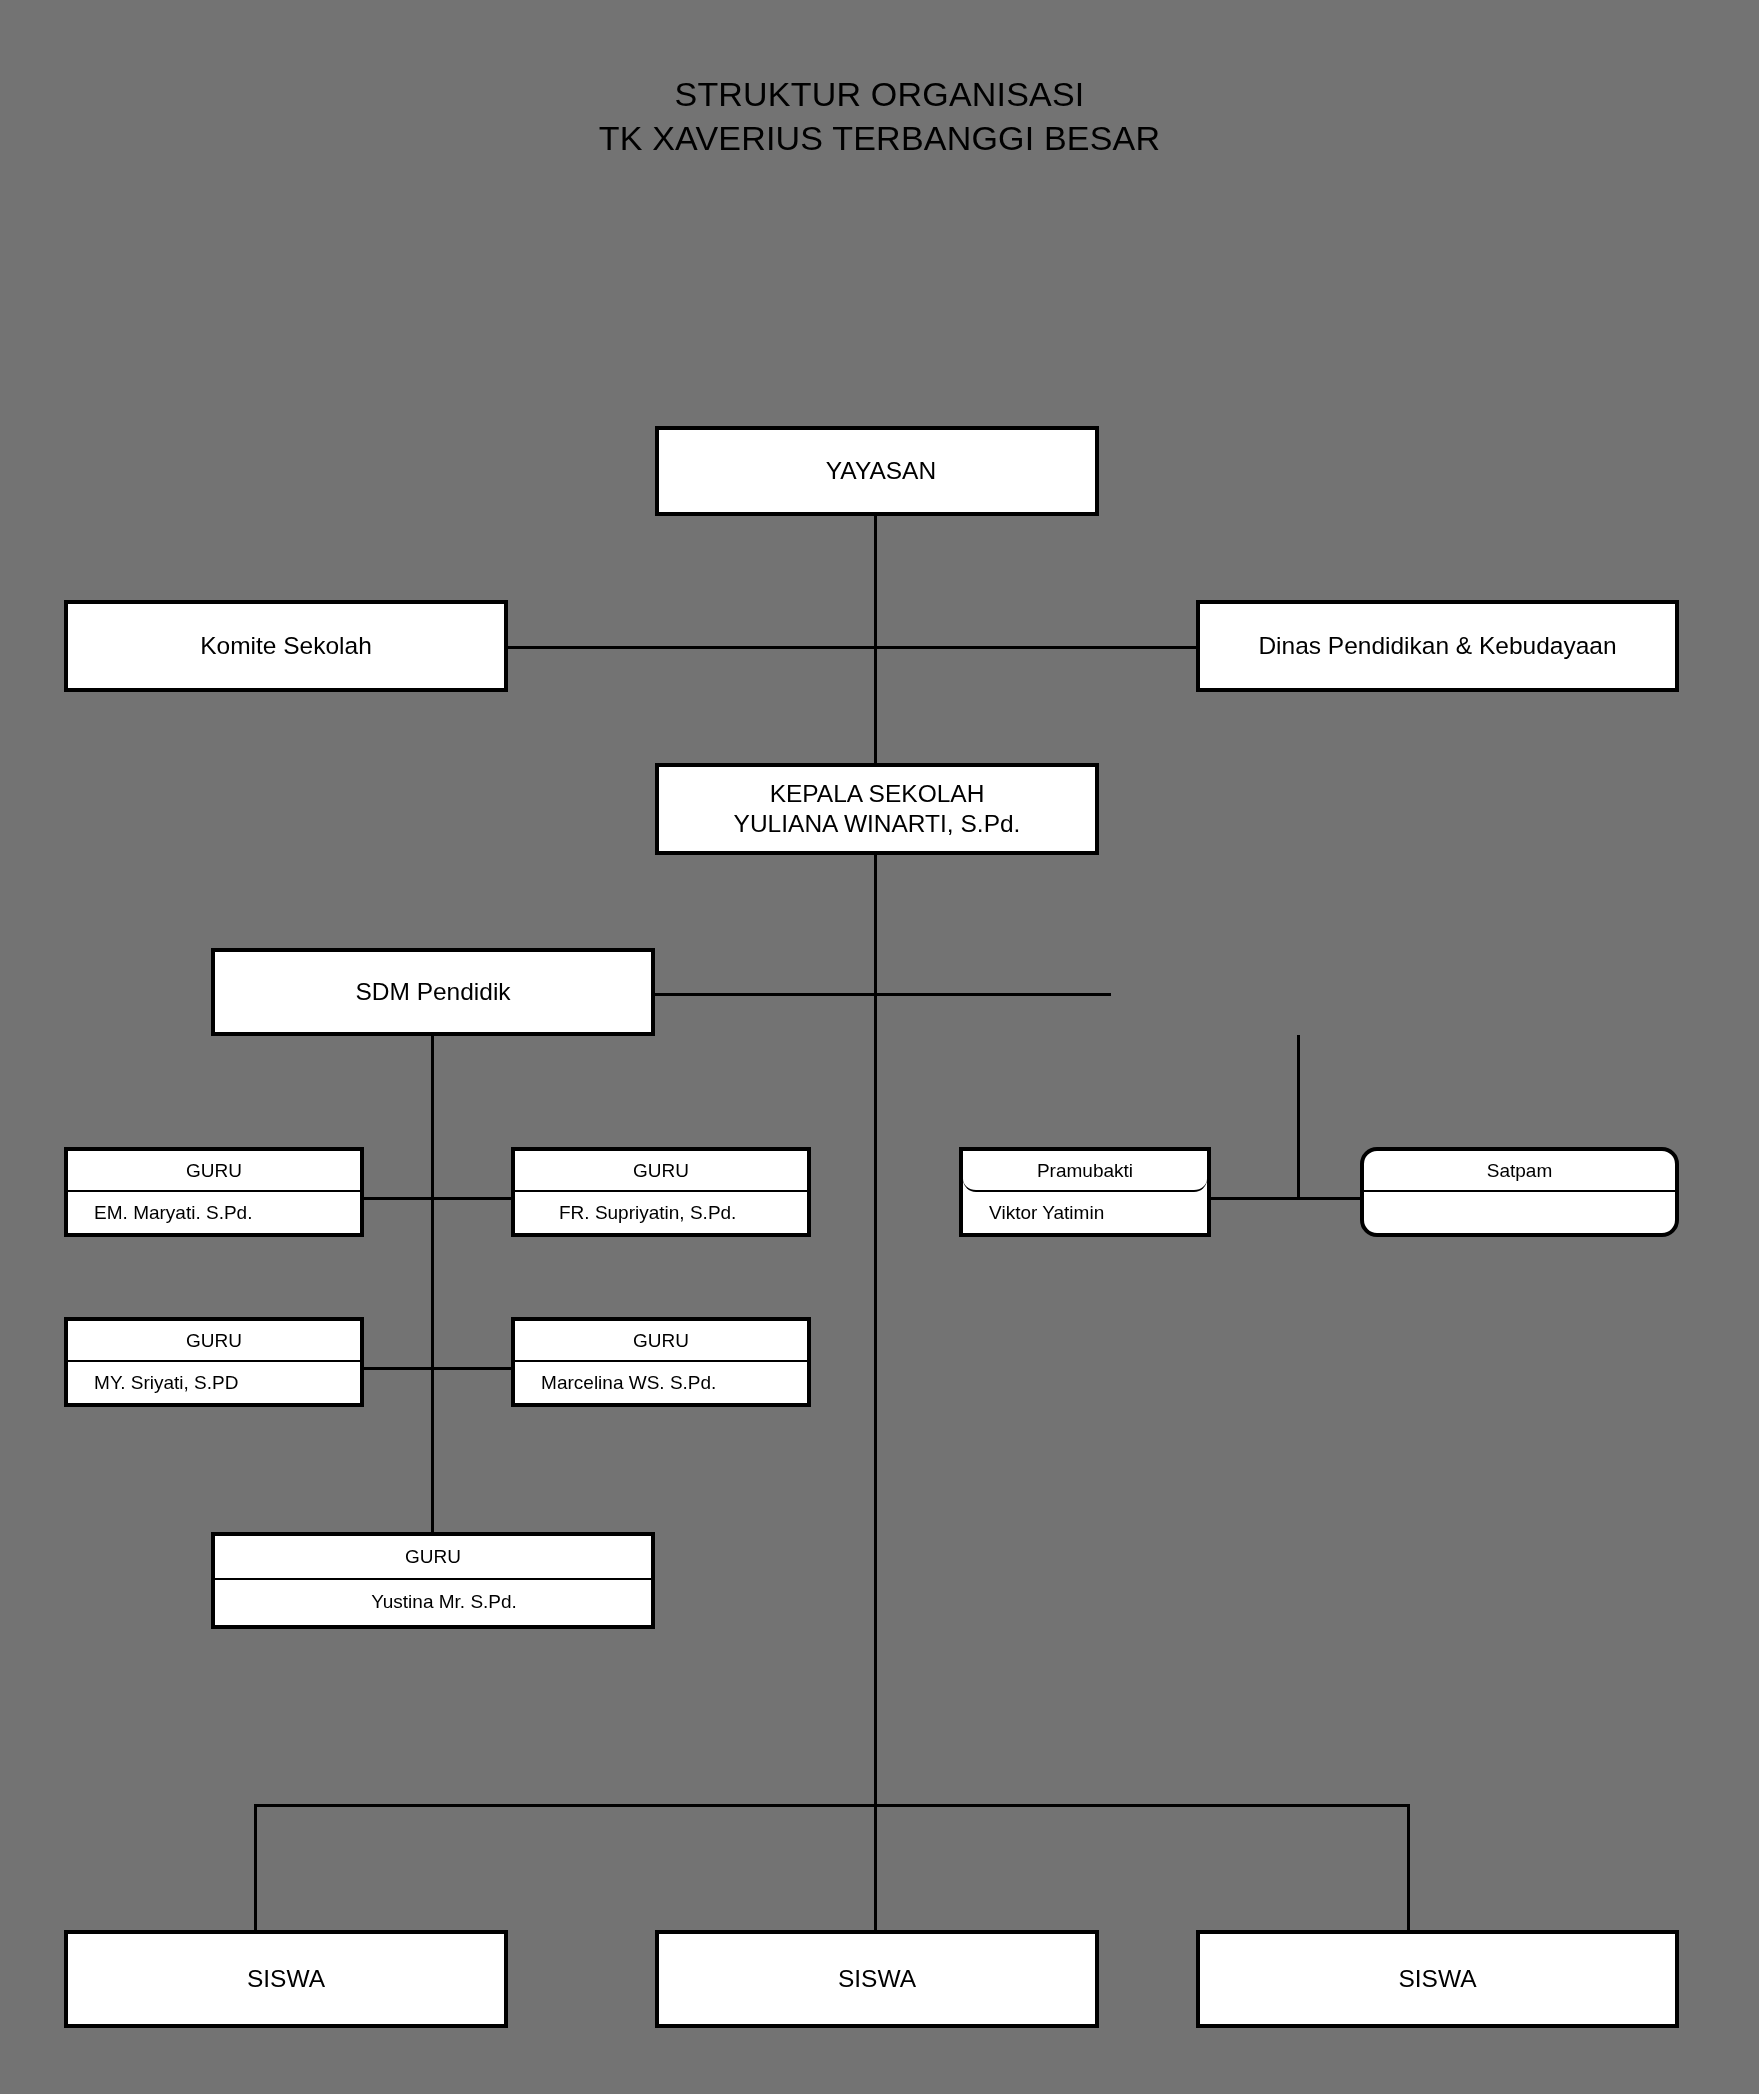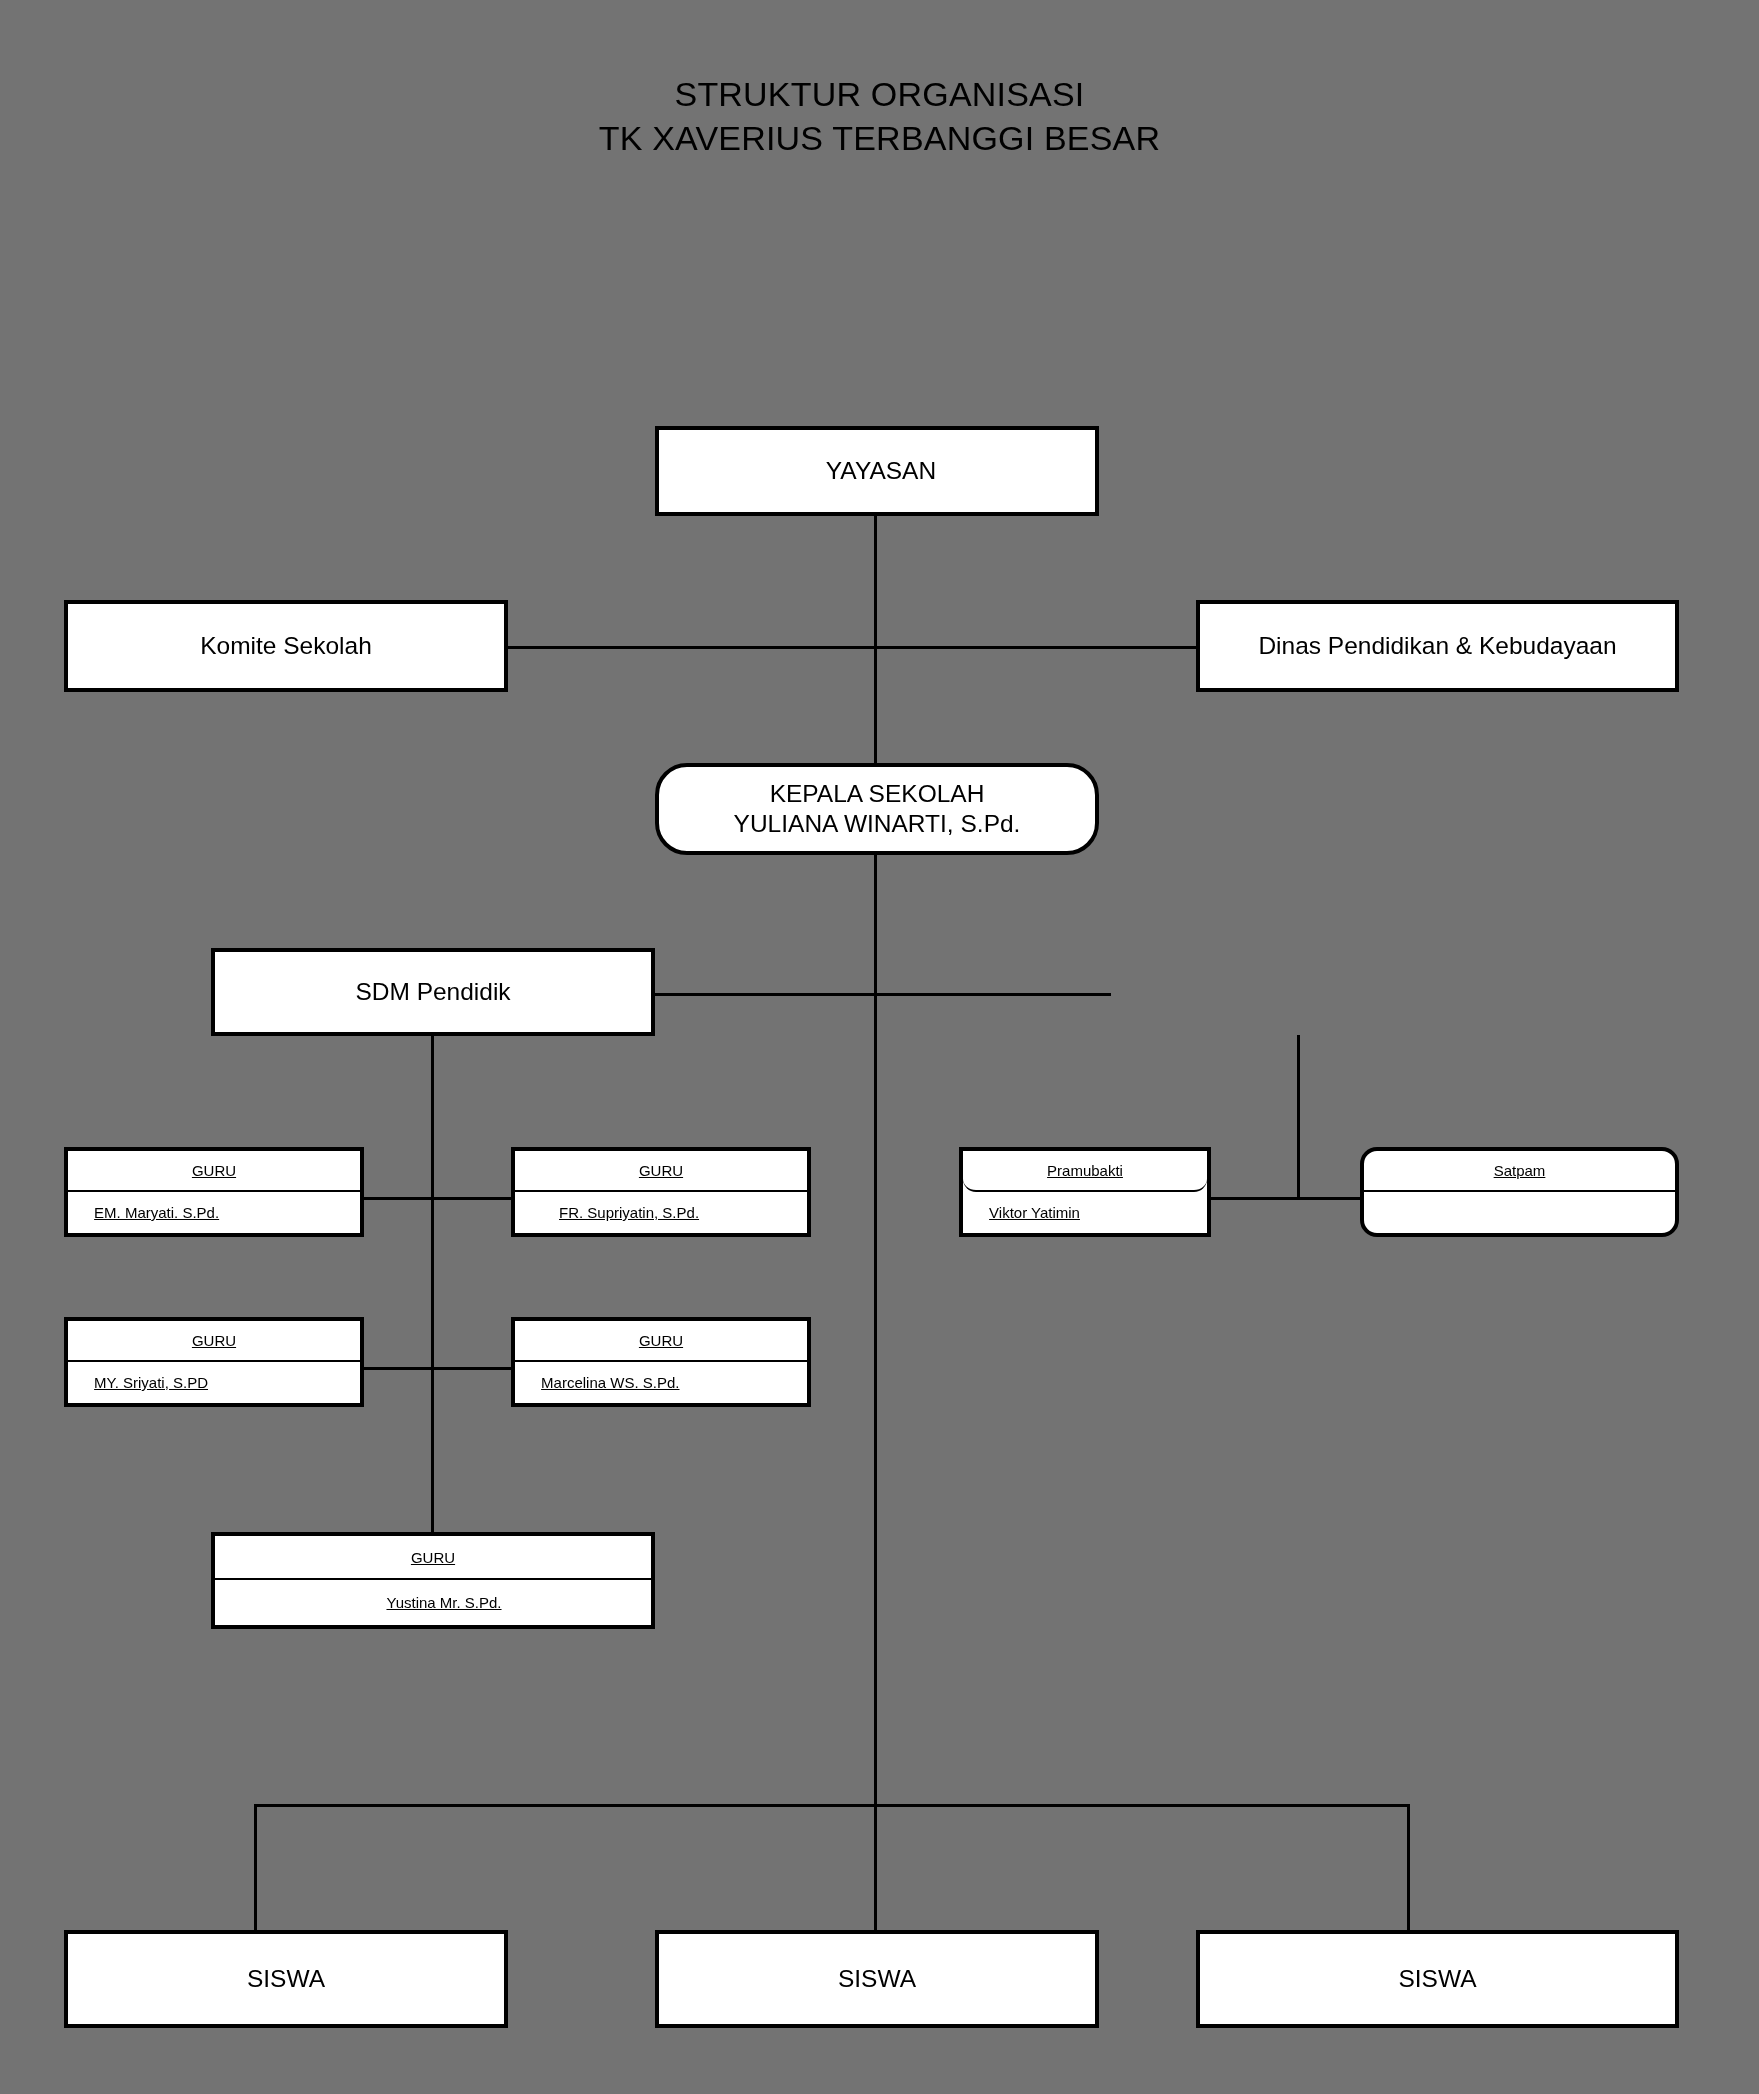--- a/index.html
+++ b/index.html
@@ -56,36 +56,34 @@
   }
   .box-text {
     font-size: 24.5px;
     line-height: 1.22;
     text-align: center;
     white-space: nowrap;
   }
   .box.two-line {
     justify-content: center;
     padding: 1.6px 0;
-    border-radius: 32px;
   }
 
   
   .box.split {
     padding: 0;
     justify-content: flex-start;
   }
   .cell {
     box-sizing: border-box;
     display: flex;
     align-items: center;
-    font-size: 15px;
+    font-size: 19px;
     white-space: nowrap;
     overflow: hidden;
-    text-decoration: underline;
   }
   .cell-head {
     justify-content: center;
     border-bottom: 2.5px solid #000000;
   }
   .cell-name {
     justify-content: flex-start;
     padding-left: 4.1px;
     margin-left: 22px;
   }

